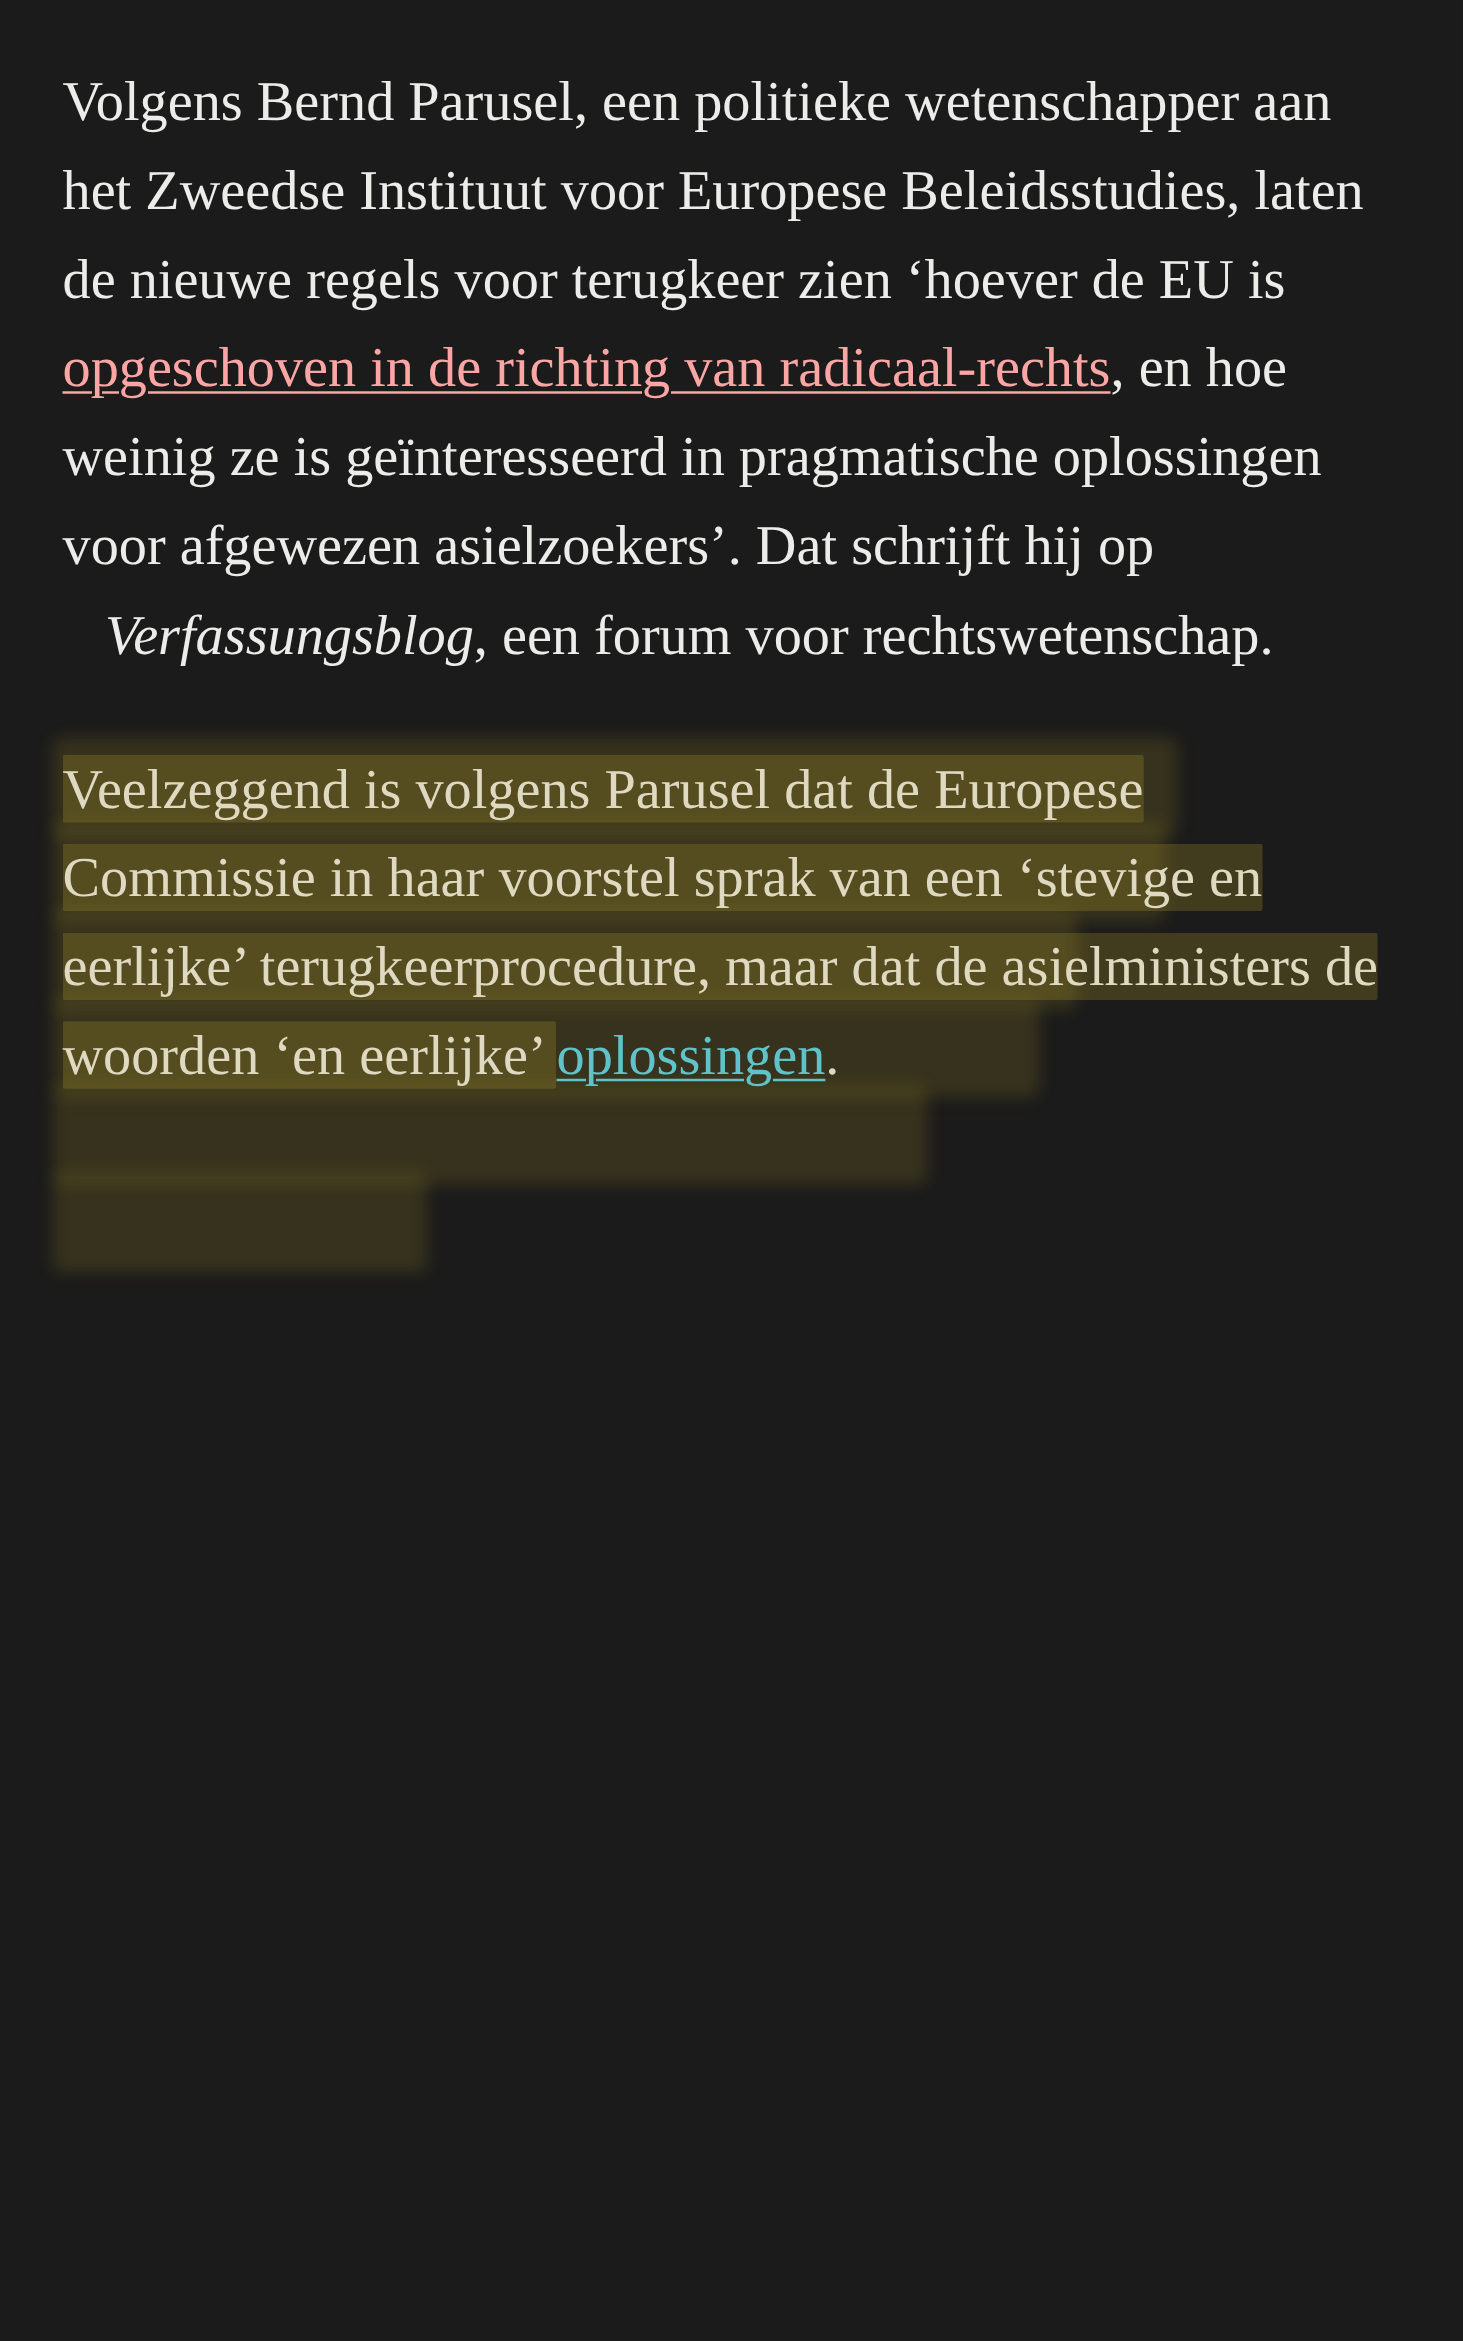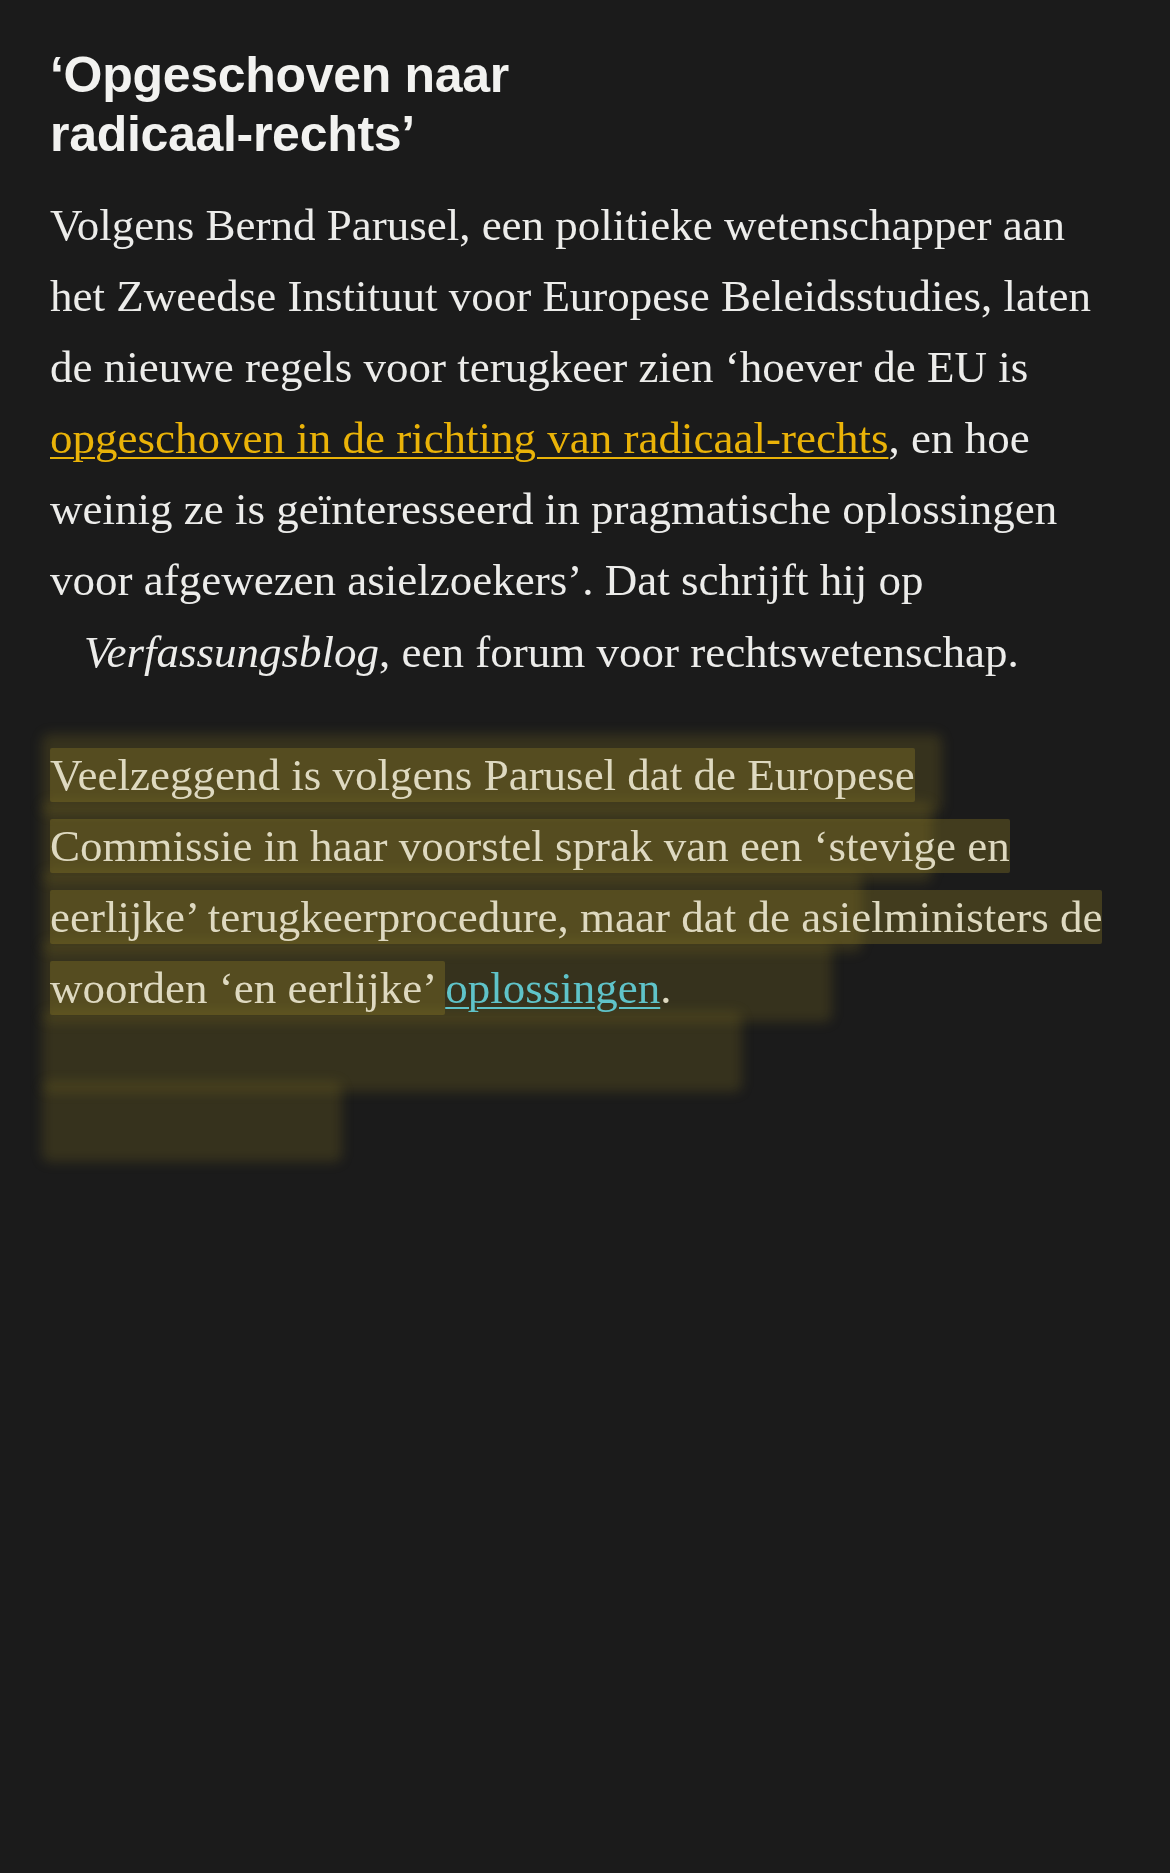--- a/index.html
+++ b/index.html
@@ -29,21 +29,21 @@
     max-width: 620px;
   }
   p.para {
     font-family: "Liberation Serif", serif;
     font-size: 45px;
     line-height: 1.58;
     margin: 0 0 40px 0;
     color: #ececea;
   }
   a.inline-link {
-    color: #eab308;
+    color: #fca5a5;
     text-decoration: underline;
     text-underline-offset: 4px;
     text-decoration-thickness: 2px;
   }
   em.italic-src {
     font-style: italic;
     margin-left: 34px;
   }
   .highlight-block {
     position: relative;
@@ -73,21 +73,20 @@
     border-radius: 8px;
     filter: blur(6px);
     pointer-events: none;
   }
 </style>
 </head>
 <body>
 
 <div class="article">
 
-  <h2 class="heading">‘Opgeschoven naar radicaal-rechts’</h2>
 
   <p class="para">
     <span>Volgens Bernd Parusel, een politieke wetenschapper aan het Zweedse Instituut voor Europese Beleidsstudies, laten de nieuwe regels voor terugkeer zien ‘hoever de EU is </span><a class="inline-link" href="#">opgeschoven in de richting van radicaal-rechts</a><span>, en hoe weinig ze is geïnteresseerd in pragmatische oplossingen voor afgewezen asielzoekers’. Dat schrijft hij op </span><em class="italic-src">Verfassungsblog</em><span>, een forum voor rechtswetenschap.</span>
   </p>
 
   <div class="highlight-block">
     <div class="hl-bg" style="left:-8px; top:-6px; width:900px; height:80px;"></div>
     <div class="hl-bg" style="left:-8px; top:62px; width:890px; height:80px;"></div>
     <div class="hl-bg" style="left:-8px; top:132px; width:820px; height:80px;"></div>
     <div class="hl-bg" style="left:-8px; top:202px; width:790px; height:80px;"></div>

